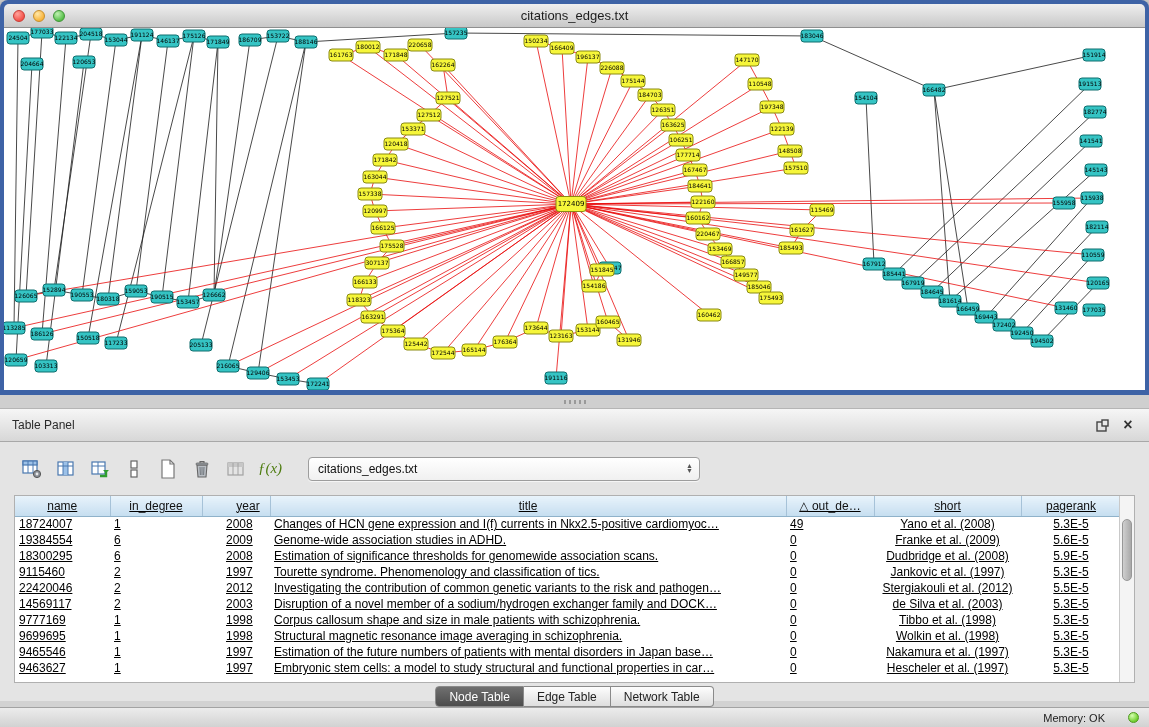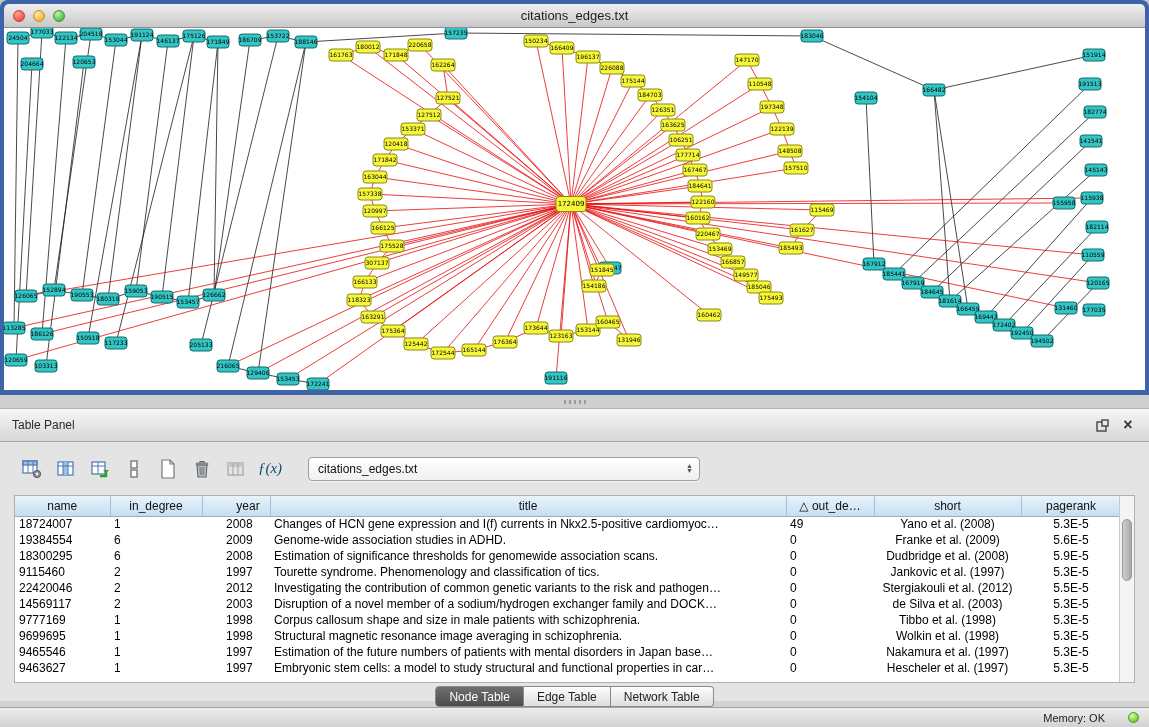--- a/index.html
+++ b/index.html
@@ -46,33 +46,33 @@
   .panel-hbtn { display:flex; align-items:center; justify-content:center;
     width:18px; height:18px; margin-left:8px; color:#444; cursor:default; }
   .panel-hbtn svg { display:block; }
   .close-x { font-size:16px; font-weight:bold; line-height:14px; color:#333; }
 
   
   .toolbar { height:53px; display:flex; align-items:center; padding-left:18px; }
   .tool-btn { width:28px; height:26px; display:flex; align-items:center; justify-content:center;
     border-radius:4px; margin-right:6px; }
   .tool-btn svg { display:block; }
-  .fx { font-family:"Liberation Serif",serif; font-style:italic; font-size:15px; color:#0c4a6e; }
+  .fx { font-family:"Liberation Serif",serif; font-style:italic; font-size:15px; color:#4d7c0f; }
   .combo {
     margin-left:18px; width:392px; height:24px; background:linear-gradient(#ffffff,#f0f0f0);
     border:1px solid #9d9d9d; border-radius:4px; display:flex; align-items:center;
     padding:0 6px 0 9px; font-size:12px; color:#111; box-shadow:0 1px 1px rgba(255,255,255,.7);
   }
   .combo .combo-label { flex:1; overflow:hidden; white-space:nowrap; }
   .combo .arrows { display:flex; flex-direction:column; align-items:center; line-height:4px; }
   .combo .arrows span { font-size:7px; color:#555; height:5px; }
 
   
   .table-region { margin:0 14px; height:188px; background:#ffffff; border:1px solid #b0b0b0;
-    position:relative; overflow:hidden; }
+    position:relative; overflow:hidden;text-decoration:underline; }
   table.data { border-collapse:collapse; table-layout:fixed; width:1106px; }
   table.data th {
     height:20px; font-size:12px; font-weight:normal; color:#111; text-align:center;
     background:linear-gradient(#e8f3fb,#c6def0); border-right:1px solid #a6c2d8;
     border-bottom:1px solid #8fb2ca; overflow:hidden; white-space:nowrap;
   }
   table.data td {
     height:16px; font-size:12px; color:#000; padding:0 4px; overflow:hidden;
     white-space:nowrap; text-overflow:clip;
   }

